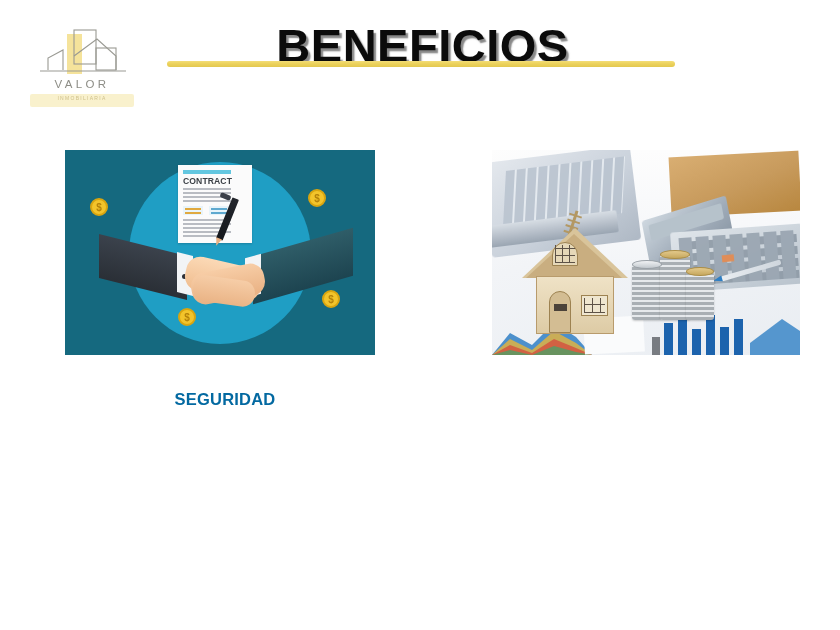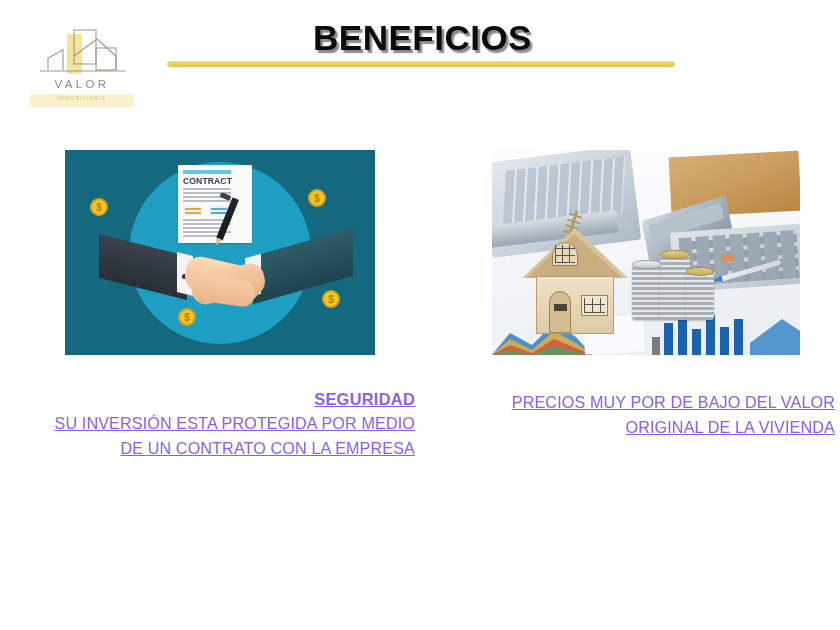--- a/index.html
+++ b/index.html
@@ -47,21 +47,21 @@
   }
 
   
   .title {
     position: absolute;
     left: 170px; top: 18px;
     width: 505px;
     text-align: center;
     font-family: "Liberation Sans", sans-serif;
     font-weight: bold;
-    font-size: 35px;
+    font-size: 47px;
     letter-spacing: 0.5px;
     color: #0b0b0b;
     text-shadow: 2.5px 2.5px 1.4px rgba(90,90,90,.72);
   }
   .title-rule {
     position: absolute;
     left: 167px; top: 61px;
     width: 508px; height: 6px;
     background: linear-gradient(180deg,#f3dd77 0%, #ecd25c 45%, #e3c84f 100%);
     border-radius: 3px;
@@ -310,24 +310,23 @@
   }
   .ph-pencil:before {
     content:""; position:absolute; left:-8px; top:-1px;
     border-top:3.5px solid transparent; border-bottom:3.5px solid transparent;
     border-right:9px solid #2f7fc4;
   }
 
   
   .caption {
     position: absolute;
-    text-align: right;
-    color: #8b5cf6;
+    text-align: center;
+    color: #0369a1;
     font-family: "Liberation Sans", sans-serif;
-    text-decoration: underline;
   }
   #caption-left  { left: 35px;  top: 389px; width: 380px; }
   #caption-right { left: 455px; top: 389px; width: 380px; }
   .cap-head {
     font-size: 16.5px;
     font-weight: bold;
     letter-spacing: 0.2px;
     line-height: 21px;
   }
   .cap-body {
@@ -459,20 +458,18 @@
         <div class="ph-door"></div>
         <div class="ph-win">
             <i></i>
           </div>
       </div>
     </div>
   </div>
 
   <div class="caption" id="caption-left">
     <div class="cap-head">SEGURIDAD</div>
-    <div class="cap-body">SU INVERSIÓN ESTA PROTEGIDA POR MEDIO DE UN CONTRATO CON LA EMPRESA</div>
   </div>
 
   <div class="caption" id="caption-right">
-    <div class="cap-body">PRECIOS MUY POR DE BAJO DEL VALOR ORIGINAL DE LA VIVIENDA</div>
   </div>
 
 </div>
 
 </body></html>

